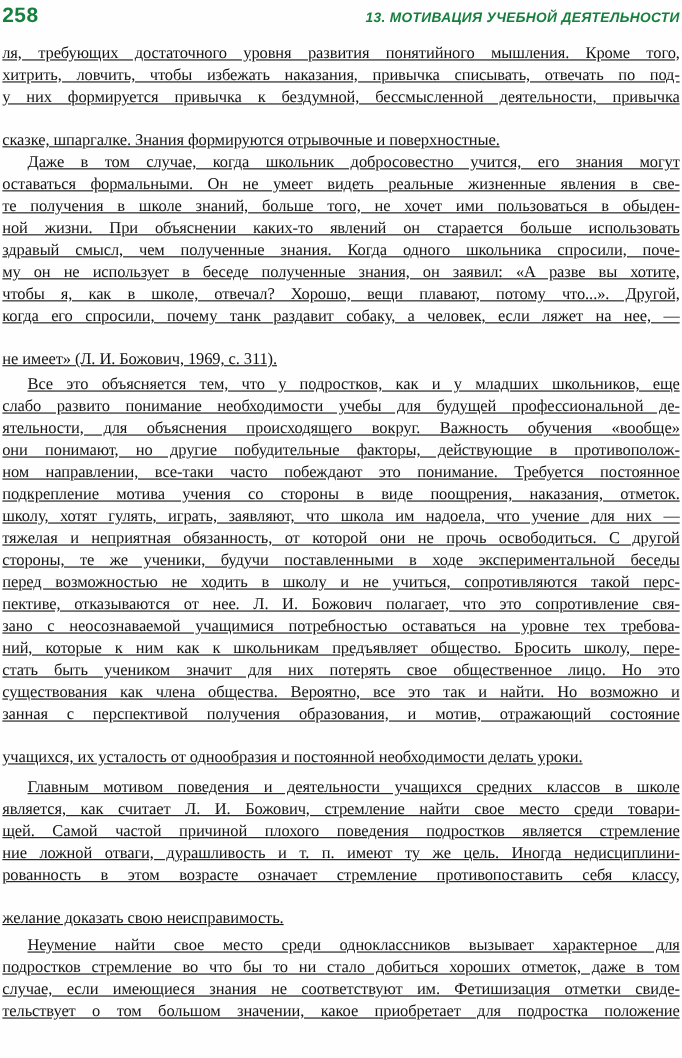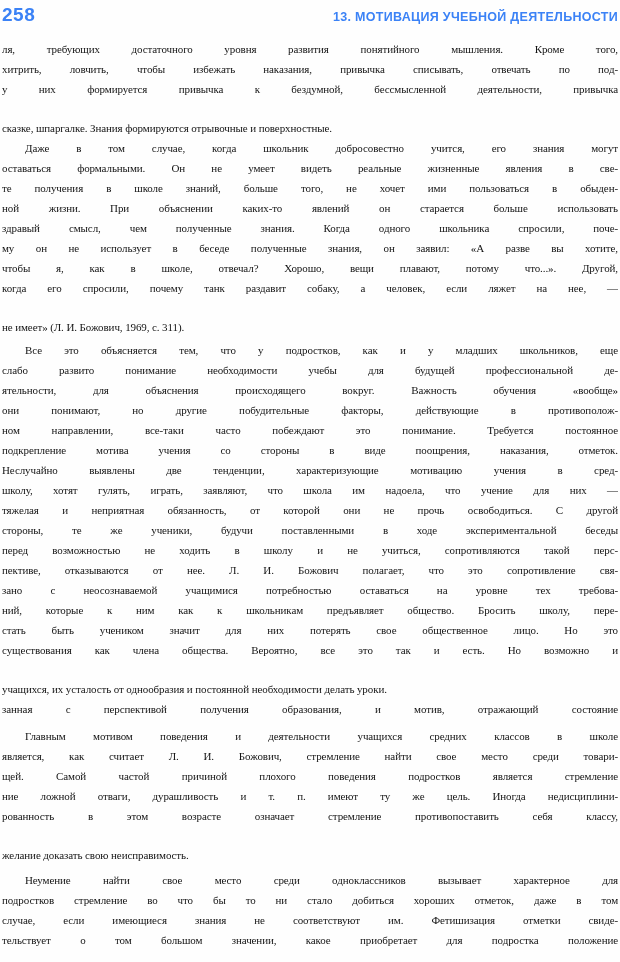--- a/index.html
+++ b/index.html
@@ -14,47 +14,49 @@
     height: 962px;
     padding: 4px 2px 0 2px;
     overflow: hidden;
   }
   .pagehead {
     display: flex;
     justify-content: space-between;
     align-items: baseline;
     font-family: "Liberation Sans", "DejaVu Sans", sans-serif;
     font-weight: bold;
-    color: #3b82f6;
+    color: #15803d;
     height: 22px;
   }
   .pagenum {
     font-size: 19px;
     letter-spacing: 0.5px;
   }
   .runtitle {
     font-size: 12.5px;
     letter-spacing: 0.3px;
+    font-style: italic;
   }
   .textblock {
     margin-top: 13px;
   }
   .para { }
   .para:nth-child(3) { margin-top: 3px; }
   .para:nth-child(4) { margin-top: 7px; }
   .para:nth-child(5) { margin-top: 5px; }
   .line {
-    font-size: 11px;
+    font-size: 15px;
     line-height: 20px;
     height: 20px;
     overflow: hidden;
     letter-spacing: -0.1px;
     white-space: normal;
     text-align: justify;
     text-align-last: justify;
+    text-decoration: underline;
   }
   .line.lastline {
     text-align-last: left;
     margin-top: 19px;
   }
   .line.firstline {
     text-indent: 23px;
   }
 </style>
 </head>
@@ -83,32 +85,31 @@
         <div class="line">когда его спросили, почему танк раздавит собаку, а человек, если ляжет на нее, —</div>
         <div class="line lastline">не имеет» (Л. И. Божович, 1969, с. 311).</div>
       </div>
       <div class="para">
         <div class="line firstline">Все это объясняется тем, что у подростков, как и у младших школьников, еще</div>
         <div class="line">слабо развито понимание необходимости учебы для будущей профессиональной де-</div>
         <div class="line">ятельности, для объяснения происходящего вокруг. Важность обучения «вообще»</div>
         <div class="line">они понимают, но другие побудительные факторы, действующие в противополож-</div>
         <div class="line">ном направлении, все-таки часто побеждают это понимание. Требуется постоянное</div>
         <div class="line">подкрепление мотива учения со стороны в виде поощрения, наказания, отметок.</div>
-        <div class="line">Неслучайно выявлены две тенденции, характеризующие мотивацию учения в сред-</div>
         <div class="line">школу, хотят гулять, играть, заявляют, что школа им надоела, что учение для них —</div>
         <div class="line">тяжелая и неприятная обязанность, от которой они не прочь освободиться. С другой</div>
         <div class="line">стороны, те же ученики, будучи поставленными в ходе экспериментальной беседы</div>
         <div class="line">перед возможностью не ходить в школу и не учиться, сопротивляются такой перс-</div>
         <div class="line">пективе, отказываются от нее. Л. И. Божович полагает, что это сопротивление свя-</div>
         <div class="line">зано с неосознаваемой учащимися потребностью оставаться на уровне тех требова-</div>
         <div class="line">ний, которые к ним как к школьникам предъявляет общество. Бросить школу, пере-</div>
         <div class="line">стать быть учеником значит для них потерять свое общественное лицо. Но это</div>
-        <div class="line">существования как члена общества. Вероятно, все это так и есть. Но возможно и</div>
+        <div class="line">существования как члена общества. Вероятно, все это так и найти. Но возможно и</div>
+        <div class="line">занная с перспективой получения образования, и мотив, отражающий состояние</div>
         <div class="line lastline">учащихся, их усталость от однообразия и постоянной необходимости делать уроки.</div>
-        <div class="line">занная с перспективой получения образования, и мотив, отражающий состояние</div>
       </div>
       <div class="para">
         <div class="line firstline">Главным мотивом поведения и деятельности учащихся средних классов в школе</div>
         <div class="line">является, как считает Л. И. Божович, стремление найти свое место среди товари-</div>
         <div class="line">щей. Самой частой причиной плохого поведения подростков является стремление</div>
         <div class="line">ние ложной отваги, дурашливость и т. п. имеют ту же цель. Иногда недисциплини-</div>
         <div class="line">рованность в этом возрасте означает стремление противопоставить себя классу,</div>
         <div class="line lastline">желание доказать свою неисправимость.</div>
       </div>
       <div class="para">

